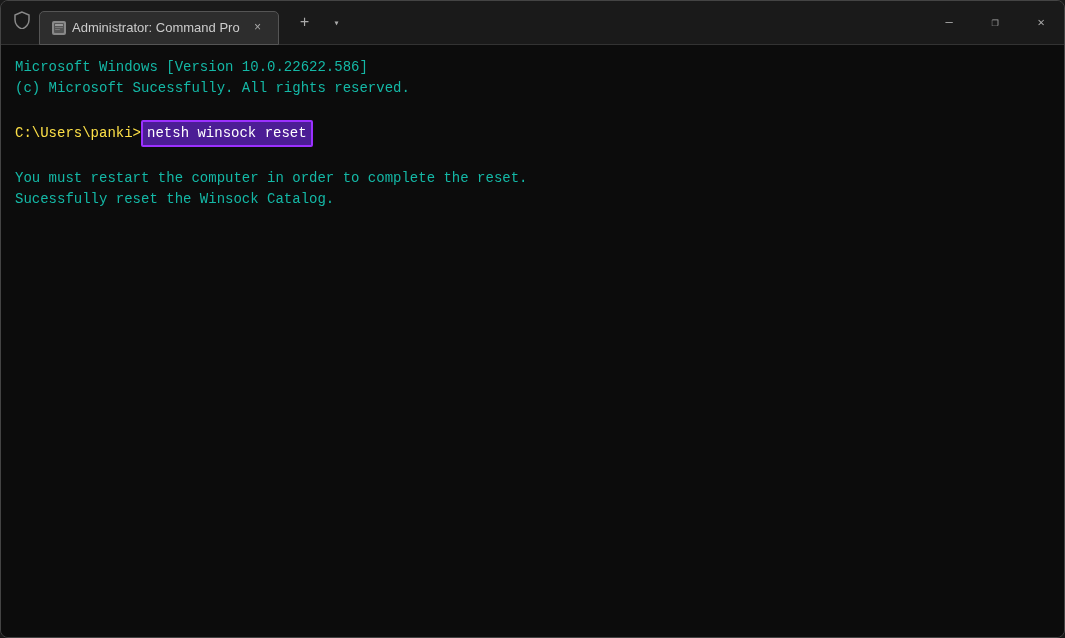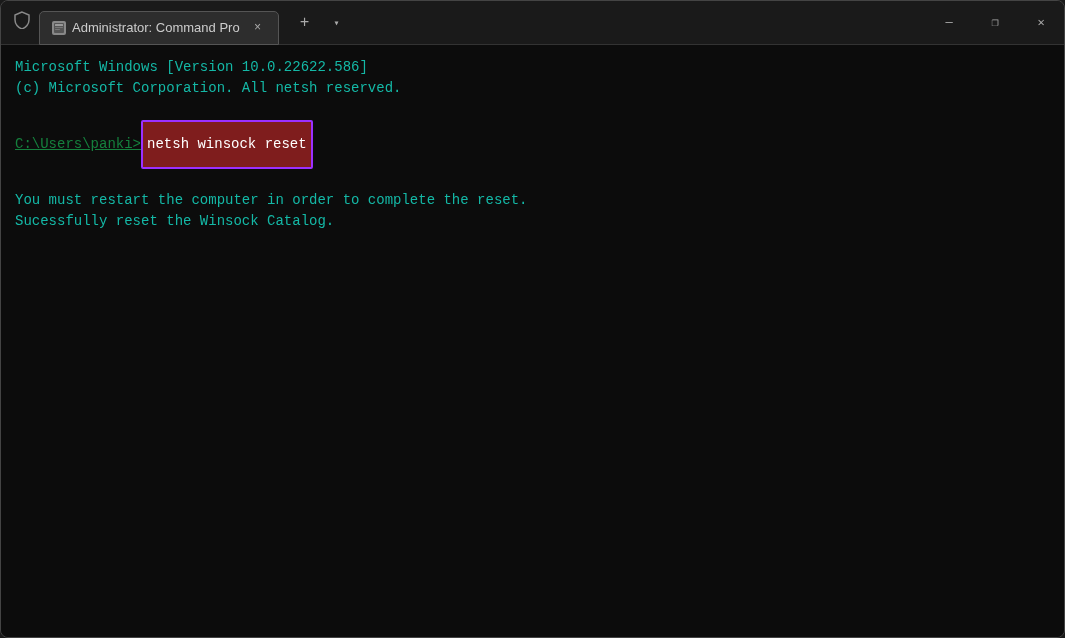--- a/index.html
+++ b/index.html
@@ -145,29 +145,28 @@
       height: 1.5em;
     }
 
     .prompt-line {
       display: flex;
       align-items: center;
       white-space: pre;
     }
 
     .prompt-text {
-      color: #15803d;
-      text-decoration: underline;
+      color: #fde047;
     }
 
     .command-highlight {
-      background: #7f1d1d;
+      background: #4c1d95;
       border: 2px solid #9b30ff;
       color: #ffffff;
-      padding: 12px 4px;
+      padding: 1px 4px;
       border-radius: 2px;
       font-family: 'Courier New', Courier, monospace;
       font-size: 14px;
     }
 
     .output-line {
       color: #14b8a6;
       white-space: pre;
     }
   </style>
@@ -205,21 +204,21 @@
 
     <div class="titlebar-controls">
       <div class="control-btn">—</div>
       <div class="control-btn">❐</div>
       <div class="control-btn close">✕</div>
     </div>
   </div>
 
   <div class="terminal-body">
     <div class="line output-line">Microsoft Windows [Version 10.0.22622.586]</div>
-    <div class="line output-line">(c) Microsoft Corporation. All netsh reserved.</div>
+    <div class="line output-line">(c) Microsoft Sucessfully. All rights reserved.</div>
     <div class="blank"></div>
 
     <div class="prompt-line">
       <span class="prompt-text">C:\Users\panki&gt;</span>
       <span class="command-highlight">netsh winsock reset</span>
     </div>
 
     <div class="blank"></div>
     <div class="line output-line">You must restart the computer in order to complete the reset.</div>
     <div class="line output-line">Sucessfully reset the Winsock Catalog.</div>

